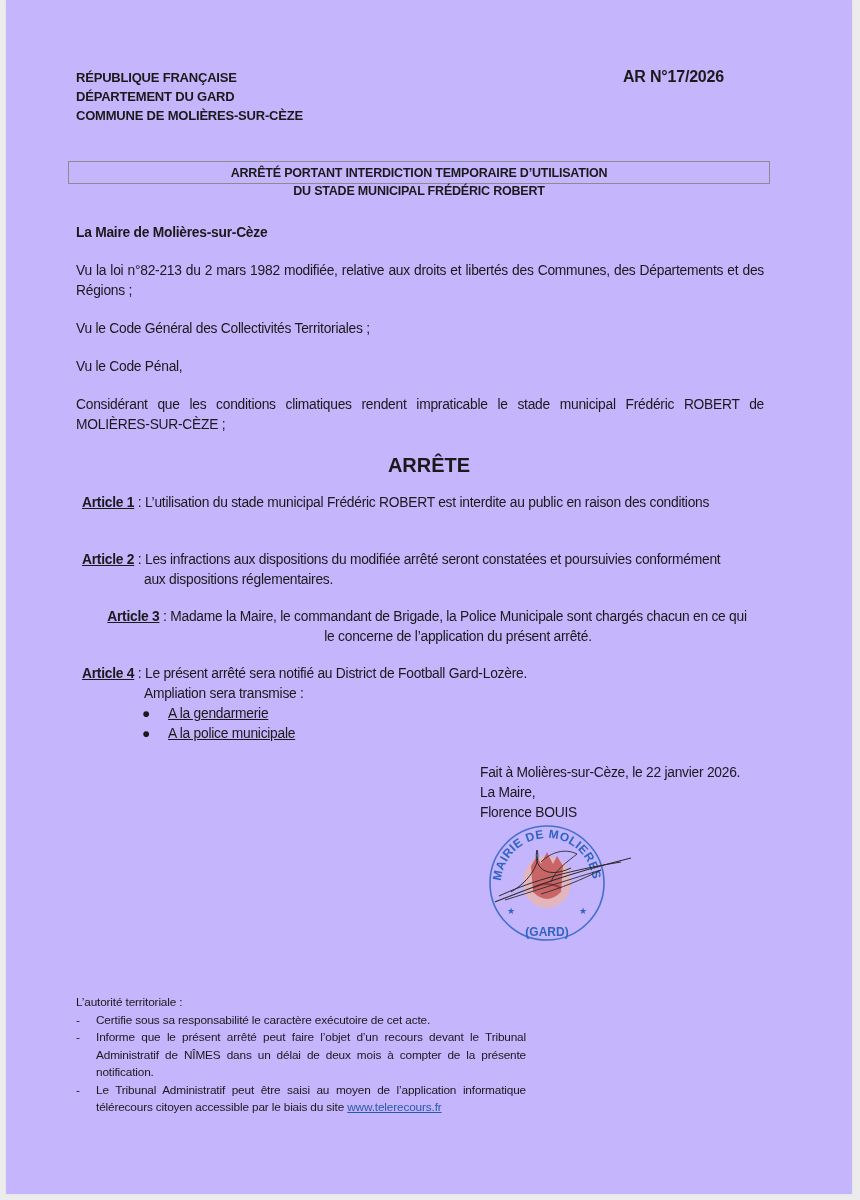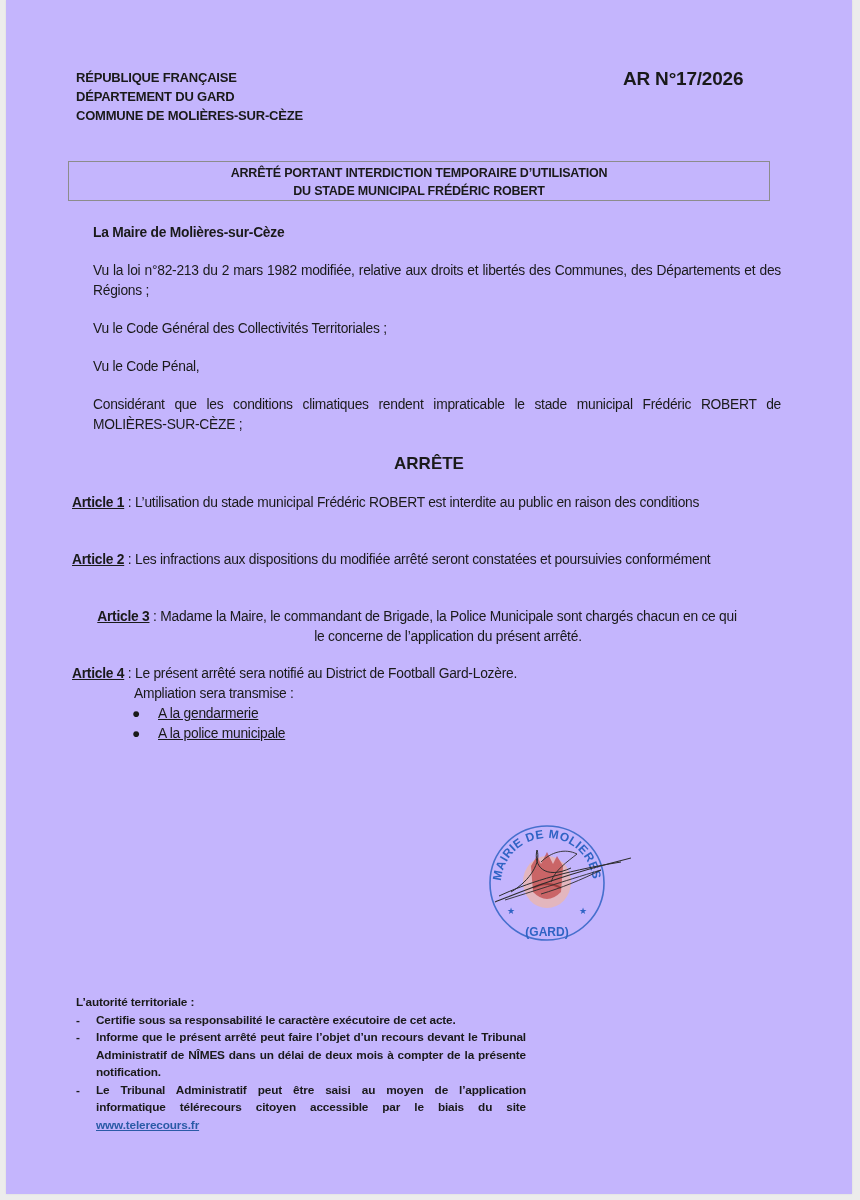--- a/index.html
+++ b/index.html
@@ -28,58 +28,58 @@
     .hdr {
       left: 70px;
       font-size: 13px;
       font-weight: bold;
       letter-spacing: -0.2px;
       line-height: 19px;
     }
     .hdr-ref {
       left: 617px;
       top: 68px;
-      font-size: 19px;
+      font-size: 16px;
       font-weight: bold;
       letter-spacing: -0.2px;
     }
     .title-box {
       left: 62px;
       top: 161px;
       width: 702px;
-      height: 40px;
+      height: 23px;
       border: 1.5px solid #8c8c8c;
       box-sizing: border-box;
       text-align: center;
       font-size: 12.5px;
       font-weight: bold;
       line-height: 18px;
       padding-top: 2px;
       letter-spacing: -0.2px;
     }
     .body-text {
-      left: 87px;
+      left: 70px;
       width: 688px;
       font-size: 13.8px;
       line-height: 20px;
       letter-spacing: -0.25px;
       text-align: justify;
     }
     .bold { font-weight: bold; }
     .heading {
       left: 0;
       width: 846px;
       text-align: center;
       top: 454px;
-      font-size: 17px;
+      font-size: 20px;
       font-weight: bold;
       letter-spacing: 0px;
     }
     .art {
-      left: 66px;
+      left: 76px;
       width: 690px;
       font-size: 13.8px;
       line-height: 20px;
       letter-spacing: -0.25px;
     }
     .art-label {
       font-weight: bold;
       text-decoration: underline;
     }
     .art-cont {
@@ -106,21 +106,21 @@
       left: 475px;
       top: 822px;
       width: 150px;
       height: 125px;
     }
     .footer {
       left: 70px;
       width: 450px;
       font-size: 11.8px;
       line-height: 17.5px;
-      font-weight: bold;
+      font-weight: normal;
       letter-spacing: -0.15px;
     }
     .foot-item {
       position: relative;
       padding-left: 20px;
       text-align: justify;
     }
     .foot-dash {
       position: absolute;
       left: 0;
@@ -155,38 +155,44 @@
   <div class="abs body-text" style="top:357px;">Vu le Code Pénal,</div>
 
   <div class="abs heading">ARRÊTE</div>
 
   <div class="abs art" style="top:493px;">
     <span class="art-label">Article 1</span><span> : </span><span>L’utilisation du stade municipal Frédéric ROBERT est interdite au public en raison des conditions</span>
   </div>
 
   <div class="abs art" style="top:550px;">
     <span class="art-label">Article 2</span><span> : </span><span>Les infractions aux dispositions du modifiée arrêté seront constatées et poursuivies conformément</span>
+    <span class="art-cont">aux dispositions réglementaires.</span>
   </div>
 
   <div class="abs art" style="top:607px;text-align:center;">
     <span class="art-label">Article 3</span><span> : </span><span>Madame la Maire, le commandant de Brigade, la Police Municipale sont chargés chacun en ce qui</span>
     <span class="art-cont" style="padding-left:62px;">le concerne de l’application du présent arrêté.</span>
   </div>
 
   <div class="abs art" style="top:664px;">
     <span class="art-label">Article 4</span><span> : </span><span>Le présent arrêté sera notifié au District de Football Gard-Lozère.</span>
     <span class="art-cont">Ampliation sera transmise :</span>
     <span class="bullet-row">
       <span class="bullet-dot">●</span><span>A la gendarmerie</span>
     </span>
     <span class="bullet-row">
       <span class="bullet-dot">●</span><span>A la police municipale</span>
     </span>
   </div>
 
+  <div class="abs sig" style="top:763px;">
+    <div>Fait à Molières-sur-Cèze, le 22 janvier 2026.</div>
+    <div>La Maire,</div>
+    <div>Florence BOUIS</div>
+  </div>
 
   <div class="abs stamp">
     <svg width="150" height="125" viewBox="0 0 150 125">
       <defs>
         <path id="ringTop" d="M 20 62 A 46 46 0 1 1 112 62"></path>
         <path id="ringBottom" d="M 40 104 A 46 46 0 0 0 92 104"></path>
       </defs>
 
       <circle cx="66" cy="61" r="57" fill="none" stroke="#2f63c4" stroke-width="1.6" opacity="0.85"></circle>
 

